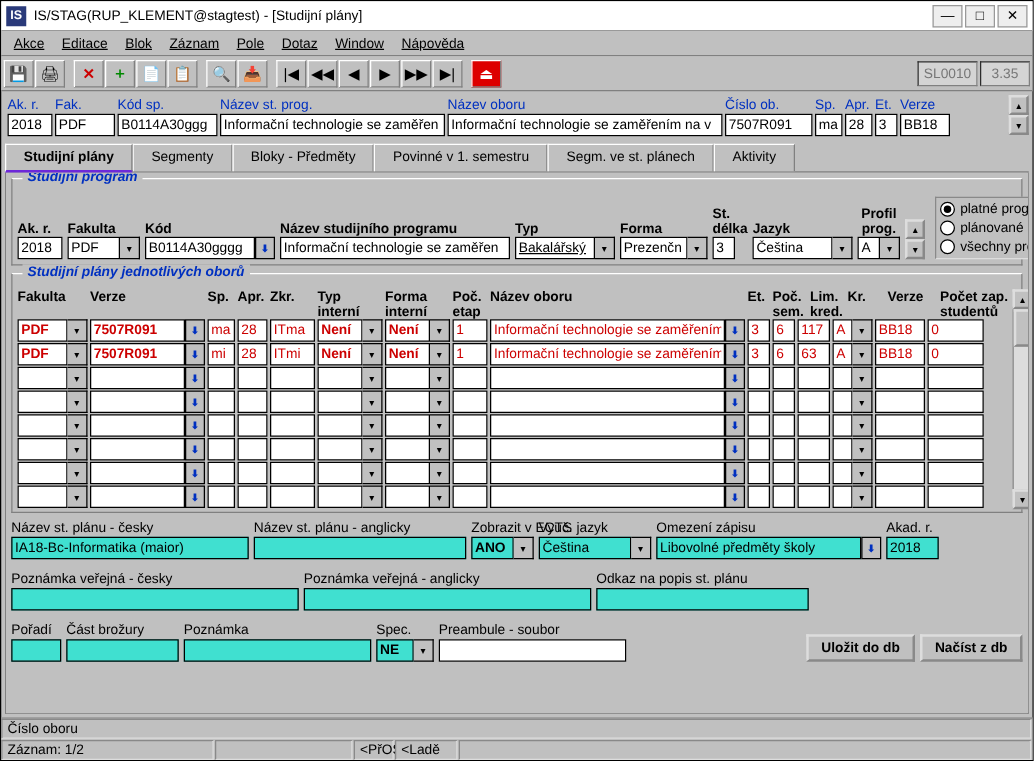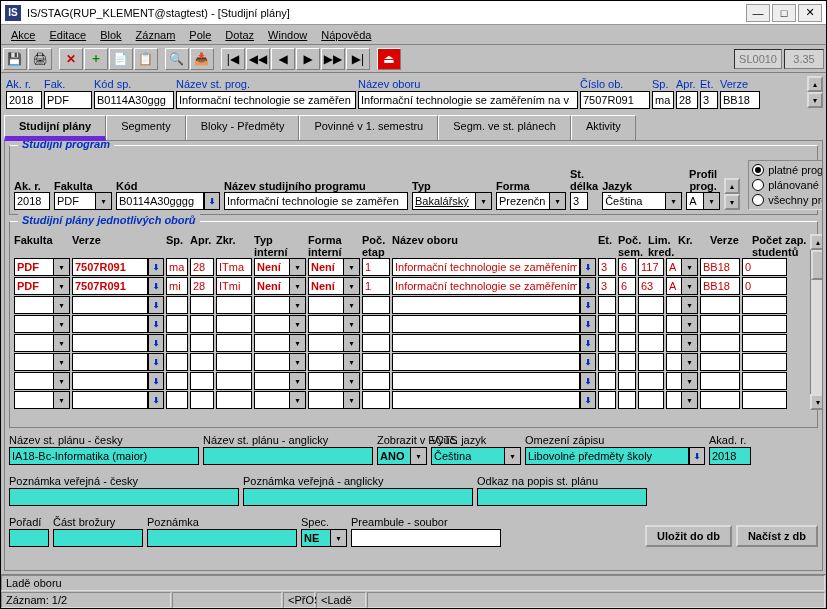--- a/index.html
+++ b/index.html
@@ -147,21 +147,21 @@
     border: 1px solid #808080;
     border-bottom: none;
     border-top-color:#fff; border-left-color:#fff;
     background: #c0c0c0;
     margin-right: 0;
     position: relative;
   }
   .tab.active {
     background: #c0c0c0;
     font-weight: bold;
-    border-bottom: 5px solid #6d28d9;
+    border-bottom: 2px solid #6d28d9;
     margin-bottom: -1px;
     z-index: 2;
   }
   .tab-content {
     border: 1px solid #808080;
     border-top: none;
     background: #c0c0c0;
     flex: 1;
     padding: 4px;
     overflow: auto;
@@ -440,21 +440,21 @@
                 <span>plánované prog.</span>
               </div>
             <div class="radio-row">
                 <span class="radio-dot"></span>
                 <span>všechny programy</span>
               </div>
           </div>
         </div>
       </div>
 
-      <div class="groupbox" style="padding-bottom:17px">
+      <div class="groupbox" style="padding-bottom:2px">
         <span class="group-title">Studijní plány jednotlivých oborů</span>
 
         <div style="display:flex; gap:2px; margin-top:8px">
           <div style="flex:1">
             <div class="grid-head">
               <div class="gh lbl-black-bold" style="width:56px">Fakulta</div>
               <div class="gh lbl-black-bold" style="width:92px">Verze</div>
               <div class="gh lbl-black-bold" style="width:22px">Sp.</div>
               <div class="gh lbl-black-bold" style="width:24px">Apr.</div>
               <div class="gh lbl-black-bold" style="width:36px">Zkr.</div>
@@ -841,21 +841,21 @@
           <div style="flex:1"></div>
           <button class="btn-flat">Uložit do db</button>
           <button class="btn-flat">Načíst z db</button>
         </div>
       </div>
     </div>
   </div>
 
   <div class="statusbar">
     <div class="statusbar-top">
-      <div class="sb-cell" style="flex:1">Ladě oboru</div>
+      <div class="sb-cell" style="flex:1">Číslo oboru</div>
     </div>
     <div class="statusbar-bot">
       <div class="sb-cell" style="width:170px">Záznam: 1/2</div>
       <div class="sb-cell" style="width:110px"></div>
       <div class="sb-cell" style="width:32px">&lt;PřOS</div>
       <div class="sb-cell" style="width:50px">&lt;Ladě</div>
       <div class="sb-cell" style="flex:1"></div>
     </div>
   </div>
 </div>

